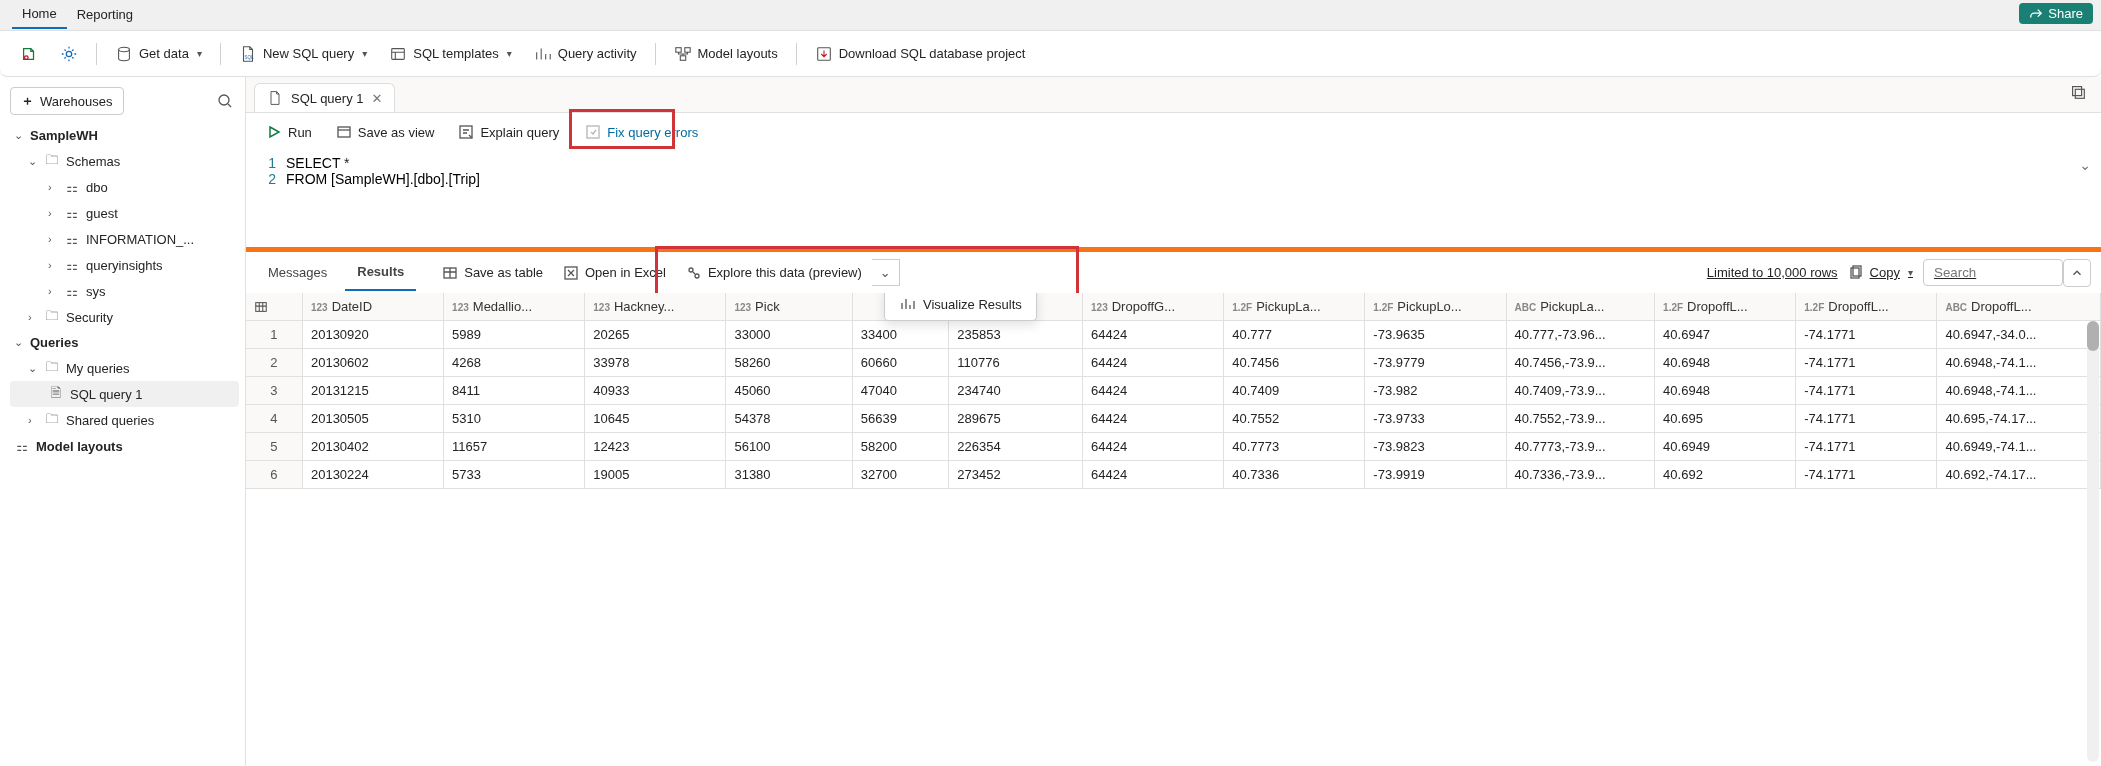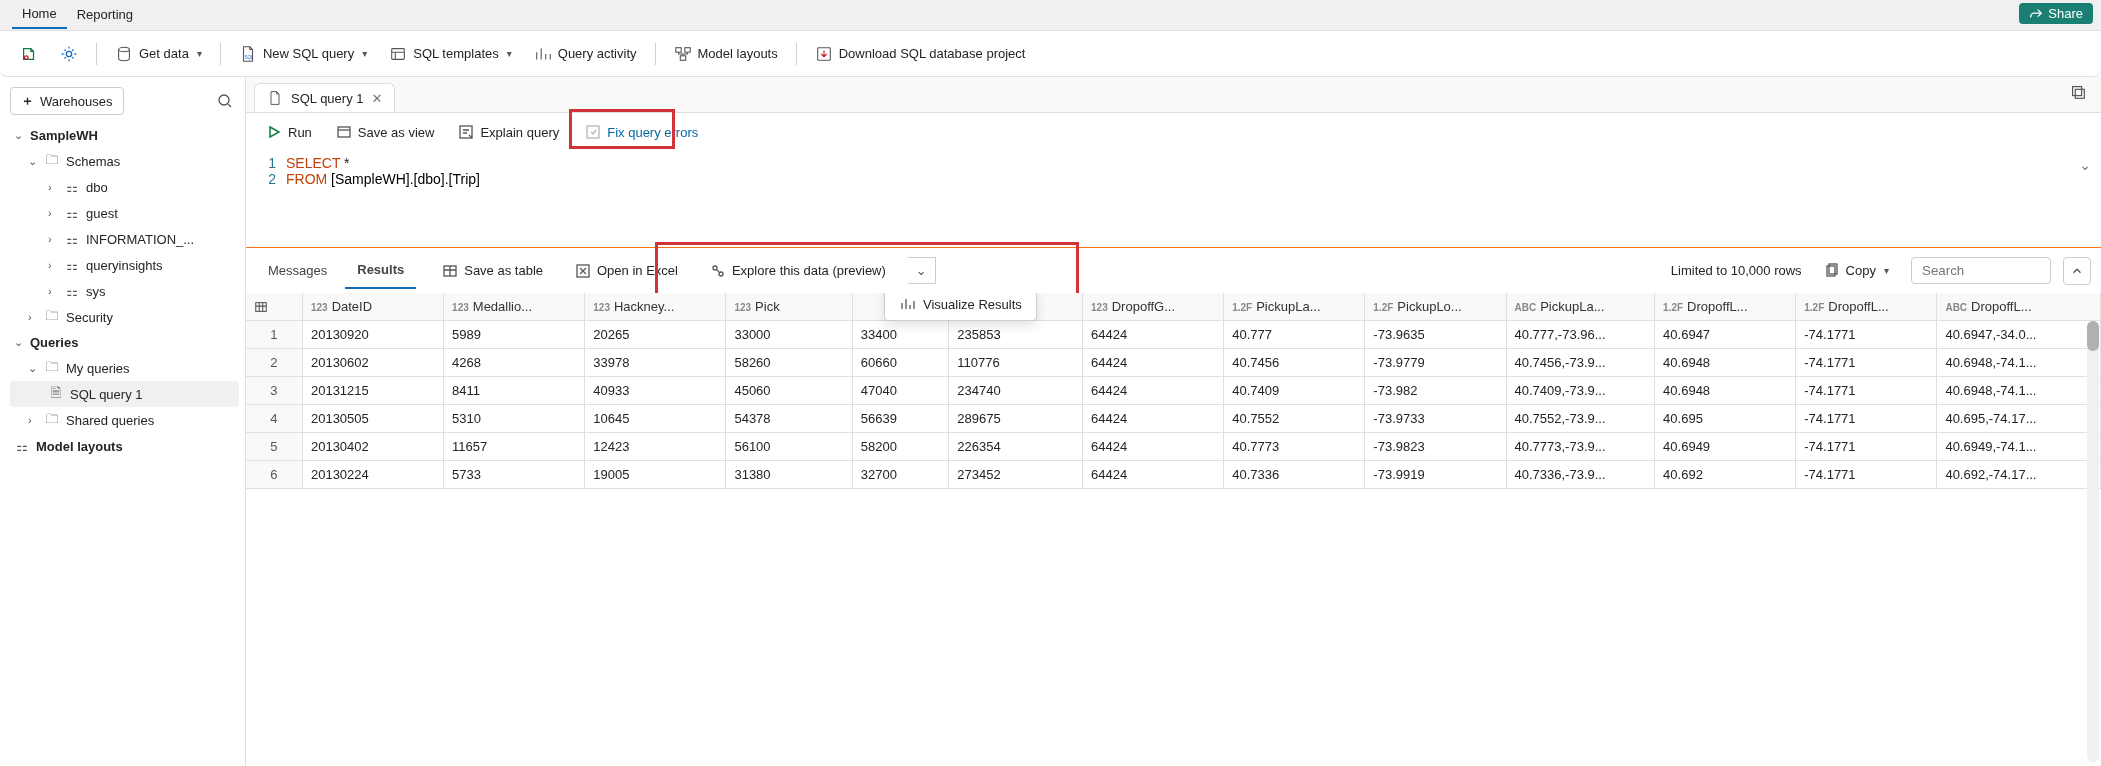--- a/index.html
+++ b/index.html
@@ -32,29 +32,29 @@
   .copy-stack{ position:absolute; right:14px; top:6px; color:#555; cursor:pointer; font-size:16px;}
   .editor-toolbar{ display:flex; align-items:center; gap:4px; padding:6px 10px; background:#fff; border-top:1px solid #e0e0e0;}
   .et-btn{ display:flex; align-items:center; gap:6px; padding:5px 10px; cursor:pointer; border-radius:4px;}
   .et-btn.play svg{ color:#107c41;}
   .et-btn.disabled{ color:#0369a1;padding-left:12px;}
   .redbox1{ position:absolute; border:3px solid #d13438; pointer-events:none; }
   .codearea{ background:#fff; flex:0 0 auto; padding:4px 0 60px; font-family:Consolas,monospace; font-size:14px; position:relative;}
   .codeline{ display:flex;}
   .gutter{ width:40px; text-align:right; color:#237893; padding-right:10px;}
   .code{ white-space:pre;}
-  .kw{ color:#c2410c;}
+  .kw{ color:#000000;}
   .br{ color:#000;}
   .doc-chev{ position:absolute; right:10px; top:6px; color:#777;}
-  .result-toolbar{ display:flex; align-items:center; gap:6px; background:#fff; border-top:1px solid #f97316; padding:0 10px; height:46px; position:relative;}
+  .result-toolbar{ display:flex; align-items:center; gap:6px; background:#fff; border-top:5px solid #f97316; padding:0 10px; height:46px; position:relative;}
   .rtab{ padding:10px 12px; cursor:pointer; color:#444;}
   .rtab.active{ border-bottom:2px solid #0f6cbd; font-weight:700;}
-  .r-actions{ display:flex; gap:12px; margin-left:10px; align-items:center;}
+  .r-actions{ display:flex; gap:0; margin-left:10px; align-items:center;}
   .r-btn{ display:flex; align-items:center; gap:6px; padding:5px 10px; cursor:pointer;}
-  .r-right{ margin-left:auto; display:flex; align-items:center; gap:12px;}
+  .r-right{ margin-left:auto; display:flex; align-items:center; text-decoration:underline;}
   .search-input{ border:1px solid #ccc; border-radius:4px; padding:5px 10px; width:140px; color:#888;}
   .expand-btn{ border:1px solid #ccc; border-radius:4px; width:28px; height:28px; display:flex; align-items:center; justify-content:center; cursor:pointer;}
   .grid{ background:#fff; position:relative; overflow:hidden; flex:1;}
   table{ border-collapse:collapse; width:100%; table-layout:fixed;}
   th,td{ border-right:1px solid #e0e0e0; border-bottom:1px solid #e0e0e0; padding:6px 8px; text-align:left; font-size:13px; overflow:hidden; text-overflow:ellipsis; white-space:nowrap;}
   th{ background:#faf9f8; font-weight:400; color:#333;}
   th .type{ font-size:10px; color:#888; margin-right:4px; font-weight:600;}
   .rownum{ width:38px; text-align:center; color:#555; background:#faf9f8;}
   .hdr-ic{ width:38px; text-align:center; background:#faf9f8;}
   .popup{ position:absolute; background:#fff; border:1px solid #ccc; box-shadow:0 4px 12px rgba(0,0,0,0.12); border-radius:4px; padding:8px 14px; display:flex; align-items:center; gap:8px; z-index:20; left:638px; top:-6px;}

